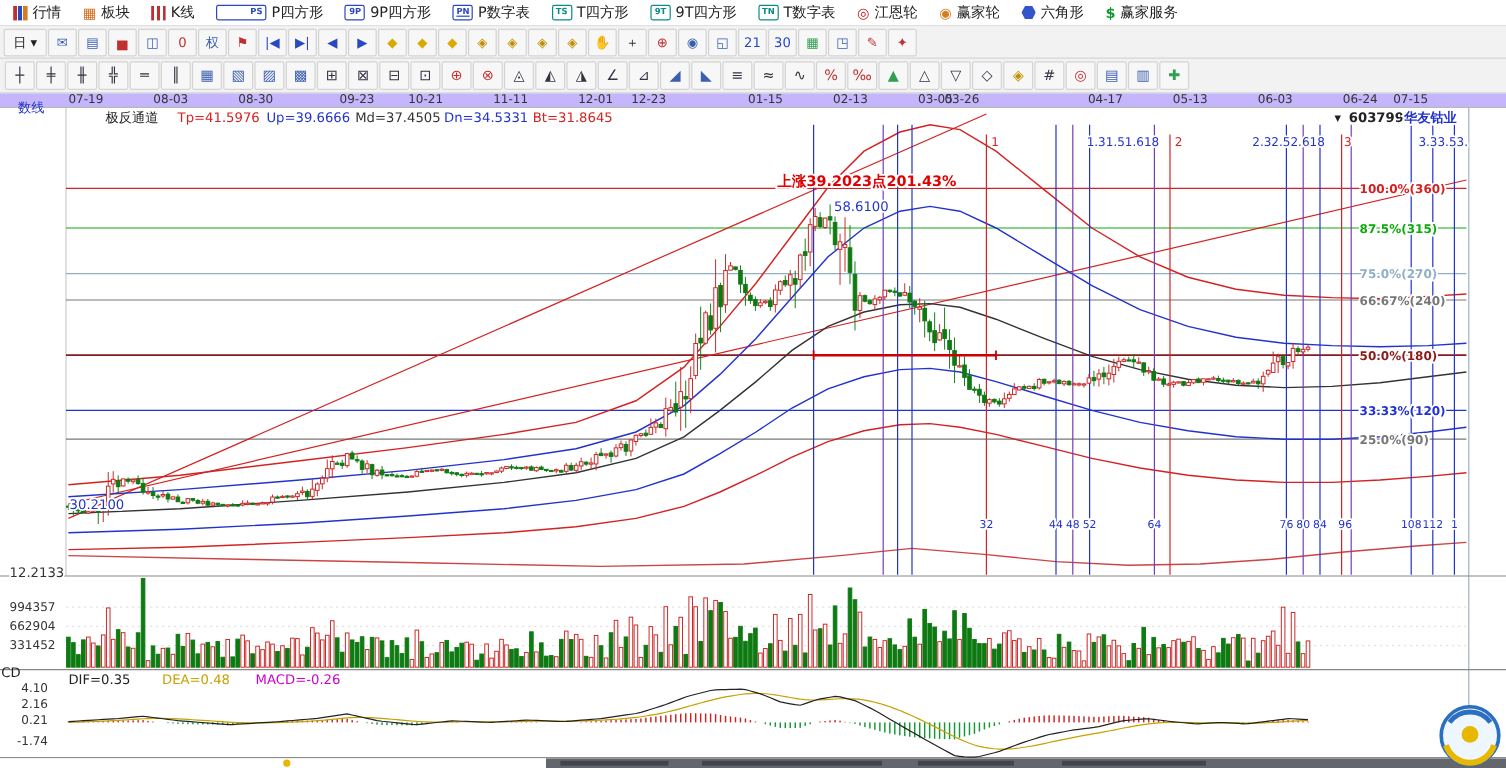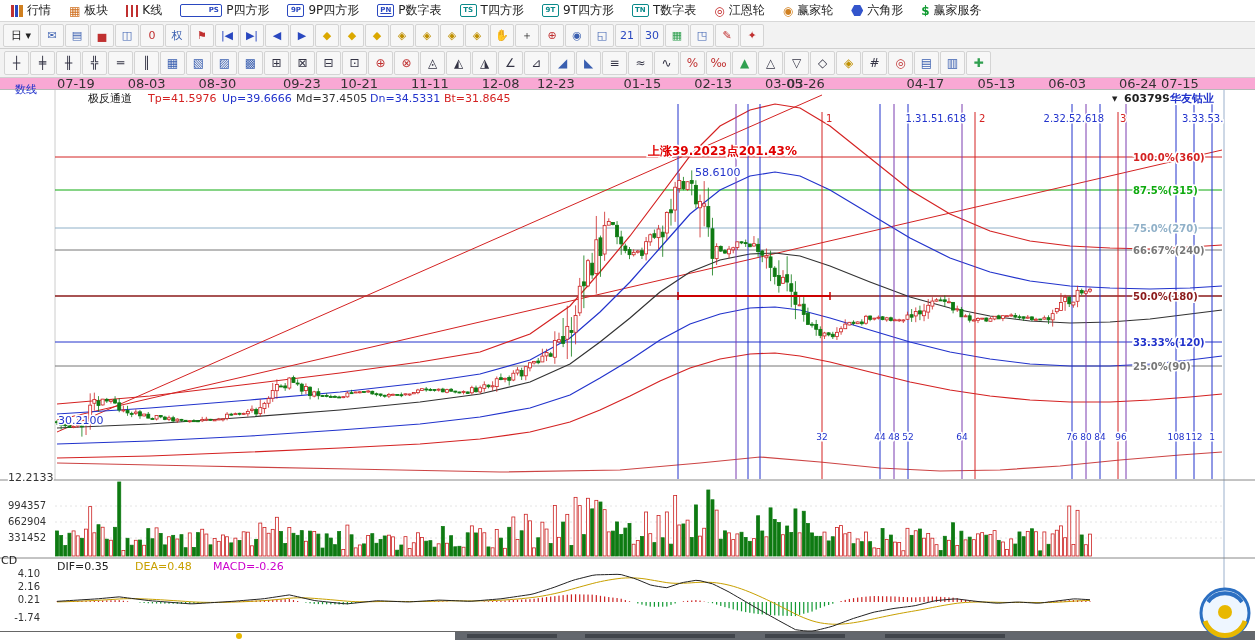--- a/index.html
+++ b/index.html
@@ -30,22 +30,22 @@
             display:flex;align-items:center;gap:1px;padding-left:3px;}
   #toolbar3{height:28px;border-bottom:1px solid #cfcfcf;background:#f2f2f2;
             display:flex;align-items:center;gap:1px;padding-left:4px;}
   .tb{width:22px;height:21px;display:flex;align-items:center;justify-content:center;
       font-size:11px;background:#f7f7f7;border:1px solid #d4d4d4;border-radius:2px;
       cursor:default;white-space:nowrap;overflow:hidden;}
   .tb.wide{width:34px;}
   #toolbar3 .tb{width:23px;height:22px;font-size:12px;}
 
   
-  #daterow{height:11px;border-bottom:1px solid #b8b8b8;background:#f9a8d4;
-           position:relative;font-size:13px;color:#333;}
+  #daterow{height:11px;border-bottom:1px solid #b8b8b8;background:#c4b5fd;
+           position:relative;font-size:10px;color:#333;}
   .date{position:absolute;top:0;line-height:11px;white-space:nowrap;}
 
   
   #chartwrap{position:relative;width:1255px;height:542px;background:#fff;}
   #chart{display:block;}
   .sidelabel{position:absolute;font-size:11px;z-index:5;}
   #side-kline{left:1px;top:-8px;color:#2233cc;margin-left:14px;}
   #side-macd{left:1px;top:464px;color:#222;}
 
   
@@ -324,22 +324,22 @@
         <span style="color: rgb(48, 160, 80);">✚</span>
       </div>
     </div>
   <div id="daterow">
       <span class="date" style="left: 57px;">07-19</span>
       <span class="date" style="left: 127.8px;">08-03</span>
       <span class="date" style="left: 198.6px;">08-30</span>
       <span class="date" style="left: 283px;">09-23</span>
       <span class="date" style="left: 340.2px;">10-21</span>
       <span class="date" style="left: 411px;">11-11</span>
-      <span class="date" style="left: 481.8px;">12-08</span>
-      <span class="date" style="left: 537px; text-align: center;">12-23</span>
+      <span class="date" style="left: 481.8px;">12-01</span>
+      <span class="date" style="left: 526px; text-align: center;">12-23</span>
       <span class="date" style="left: 623.4px;">01-15</span>
       <span class="date" style="left: 694.2px;">02-13</span>
       <span class="date" style="left: 765px;">03-05</span>
       <span class="date" style="left: 787px;">03-26</span>
       <span class="date" style="left: 906.6px;">04-17</span>
       <span class="date" style="left: 977.4px;">05-13</span>
       <span class="date" style="left: 1048.2px;">06-03</span>
       <span class="date" style="left: 1119px;">06-24</span>
       <span class="date" style="left: 1161px;">07-15</span>
     </div>

